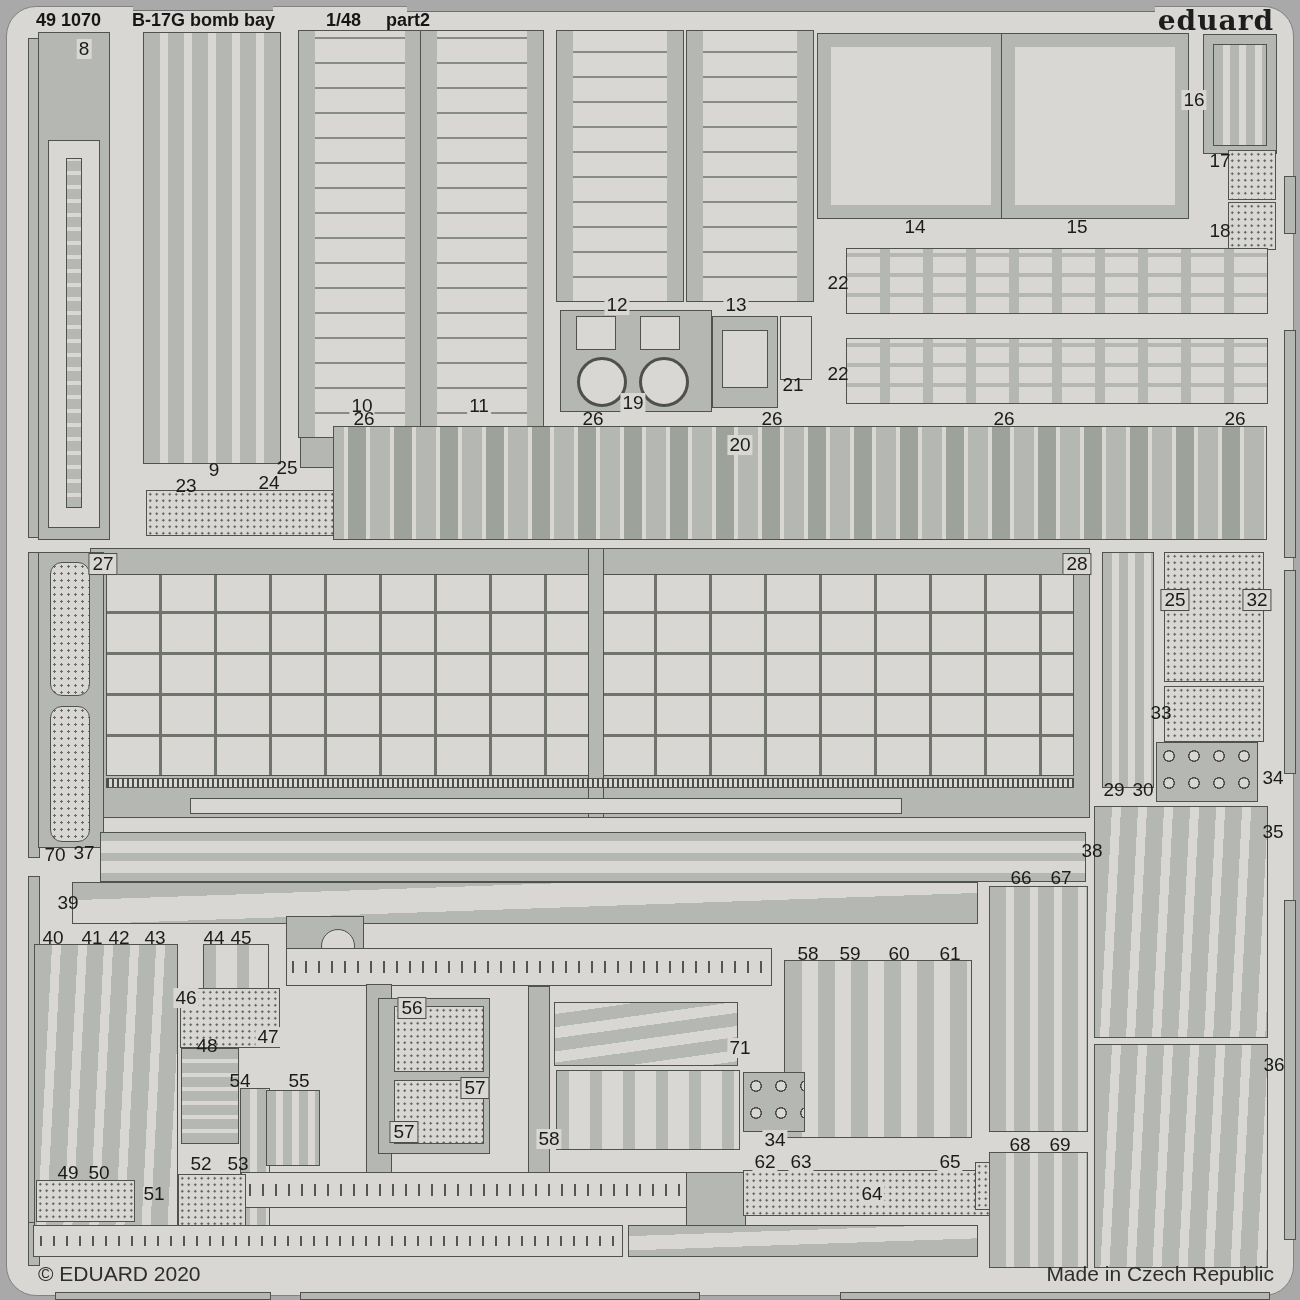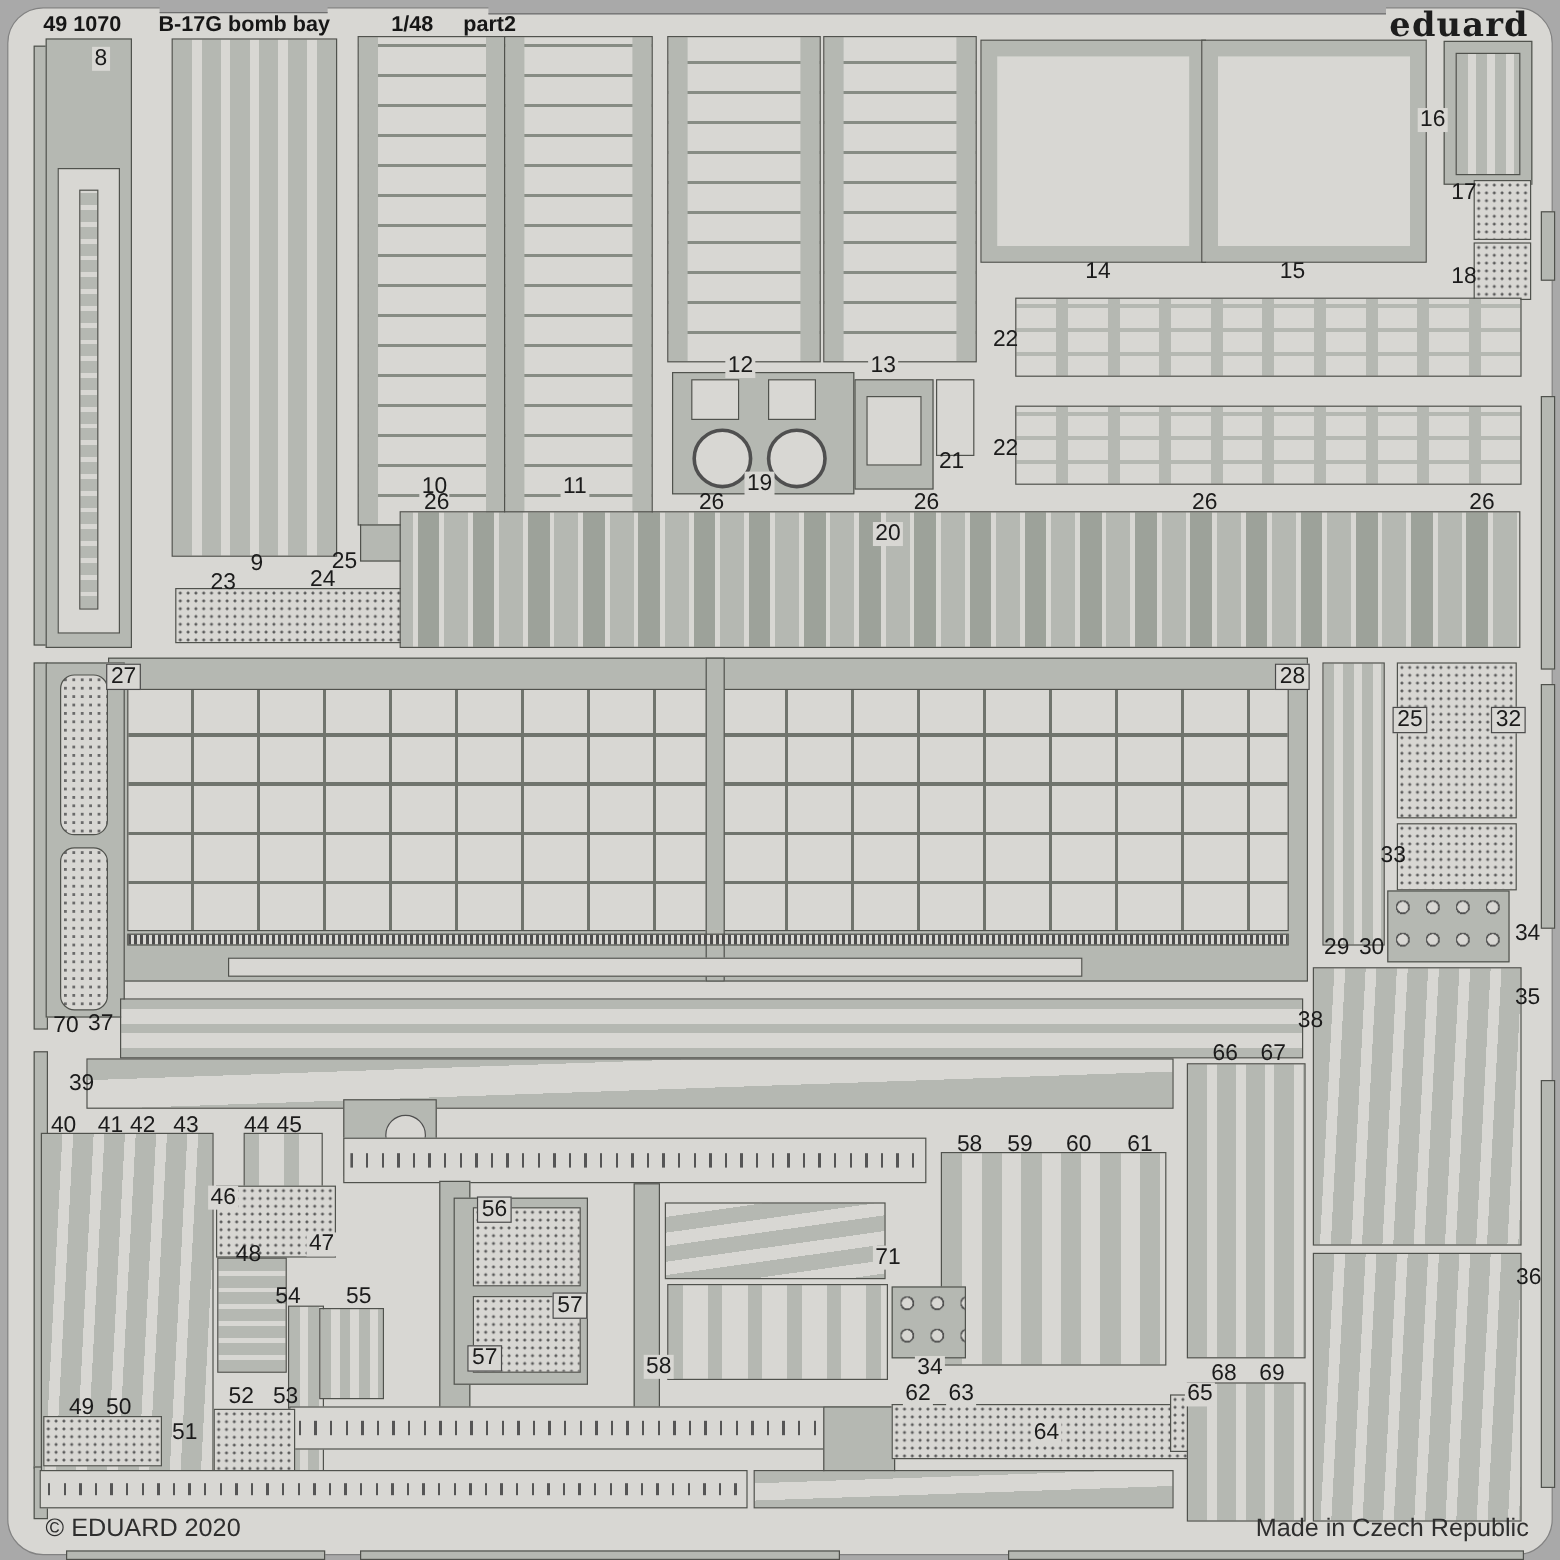--- a/index.html
+++ b/index.html
@@ -210,21 +210,21 @@
       <div class="lbl box" style="left: 475px; top: 1088px;">57</div>
       <div class="lbl box" style="left: 404px; top: 1132px;">57</div>
       <div class="lbl bg" style="left: 549px; top: 1139px;">58</div>
       <div class="lbl" style="left: 808px; top: 954px;">58</div>
       <div class="lbl" style="left: 850px; top: 954px;">59</div>
       <div class="lbl" style="left: 899px; top: 954px;">60</div>
       <div class="lbl" style="left: 950px; top: 954px;">61</div>
       <div class="lbl bg" style="left: 765px; top: 1162px;">62</div>
       <div class="lbl bg" style="left: 801px; top: 1162px;">63</div>
       <div class="lbl bg" style="left: 872px; top: 1162px; margin-top: 32px;">64</div>
-      <div class="lbl bg" style="left: 1000px; top: 1162px;">65</div>
+      <div class="lbl bg" style="left: 950px; top: 1162px;">65</div>
       <div class="lbl" style="left: 1021px; top: 878px;">66</div>
       <div class="lbl" style="left: 1061px; top: 878px;">67</div>
       <div class="lbl" style="left: 1020px; top: 1145px;">68</div>
       <div class="lbl" style="left: 1060px; top: 1145px;">69</div>
       <div class="lbl" style="left: 55px; top: 855px;">70</div>
       <div class="lbl bg" style="left: 740px; top: 1048px;">71</div>
     </div>
   <span class="hdr" id="hdr-catalog">49 1070</span>
   <span class="hdr" id="hdr-title">B-17G bomb bay</span>
   <span class="hdr" id="hdr-scale">1/48</span>

